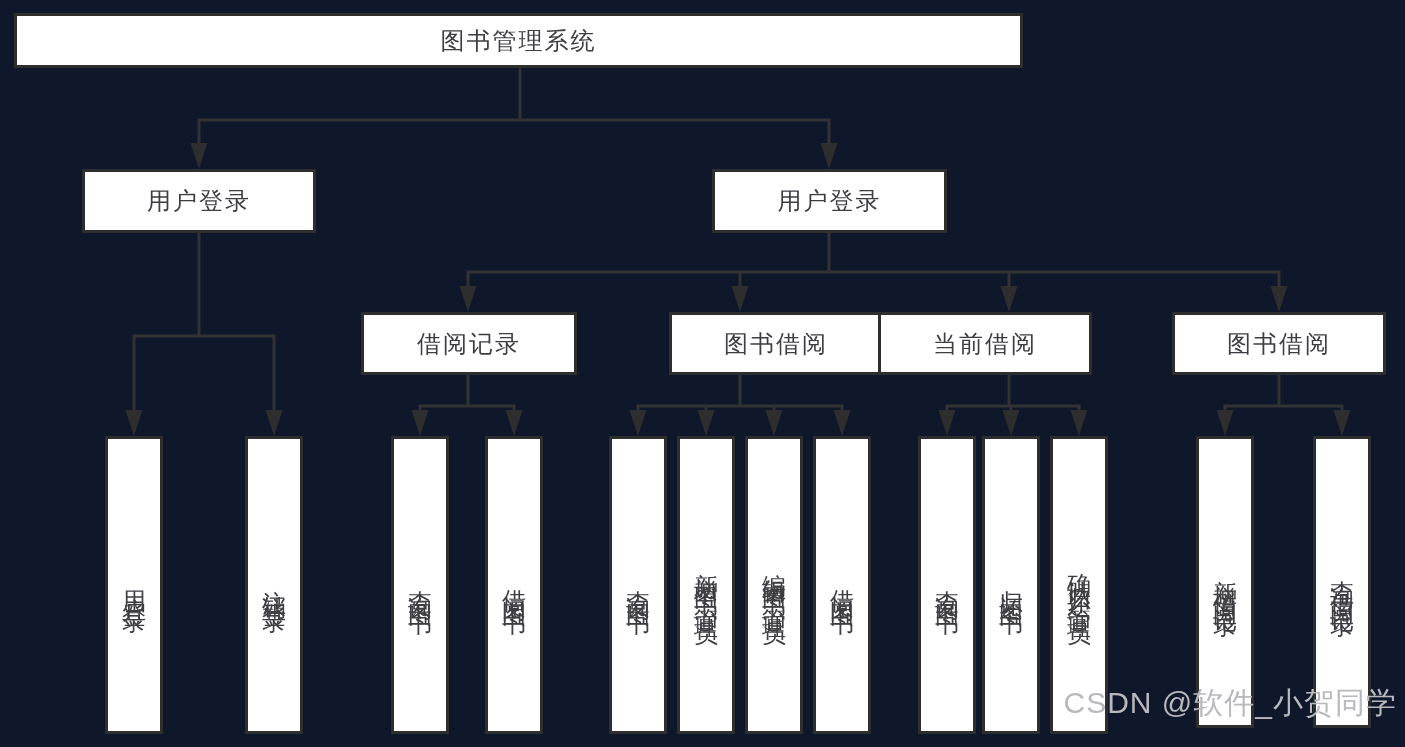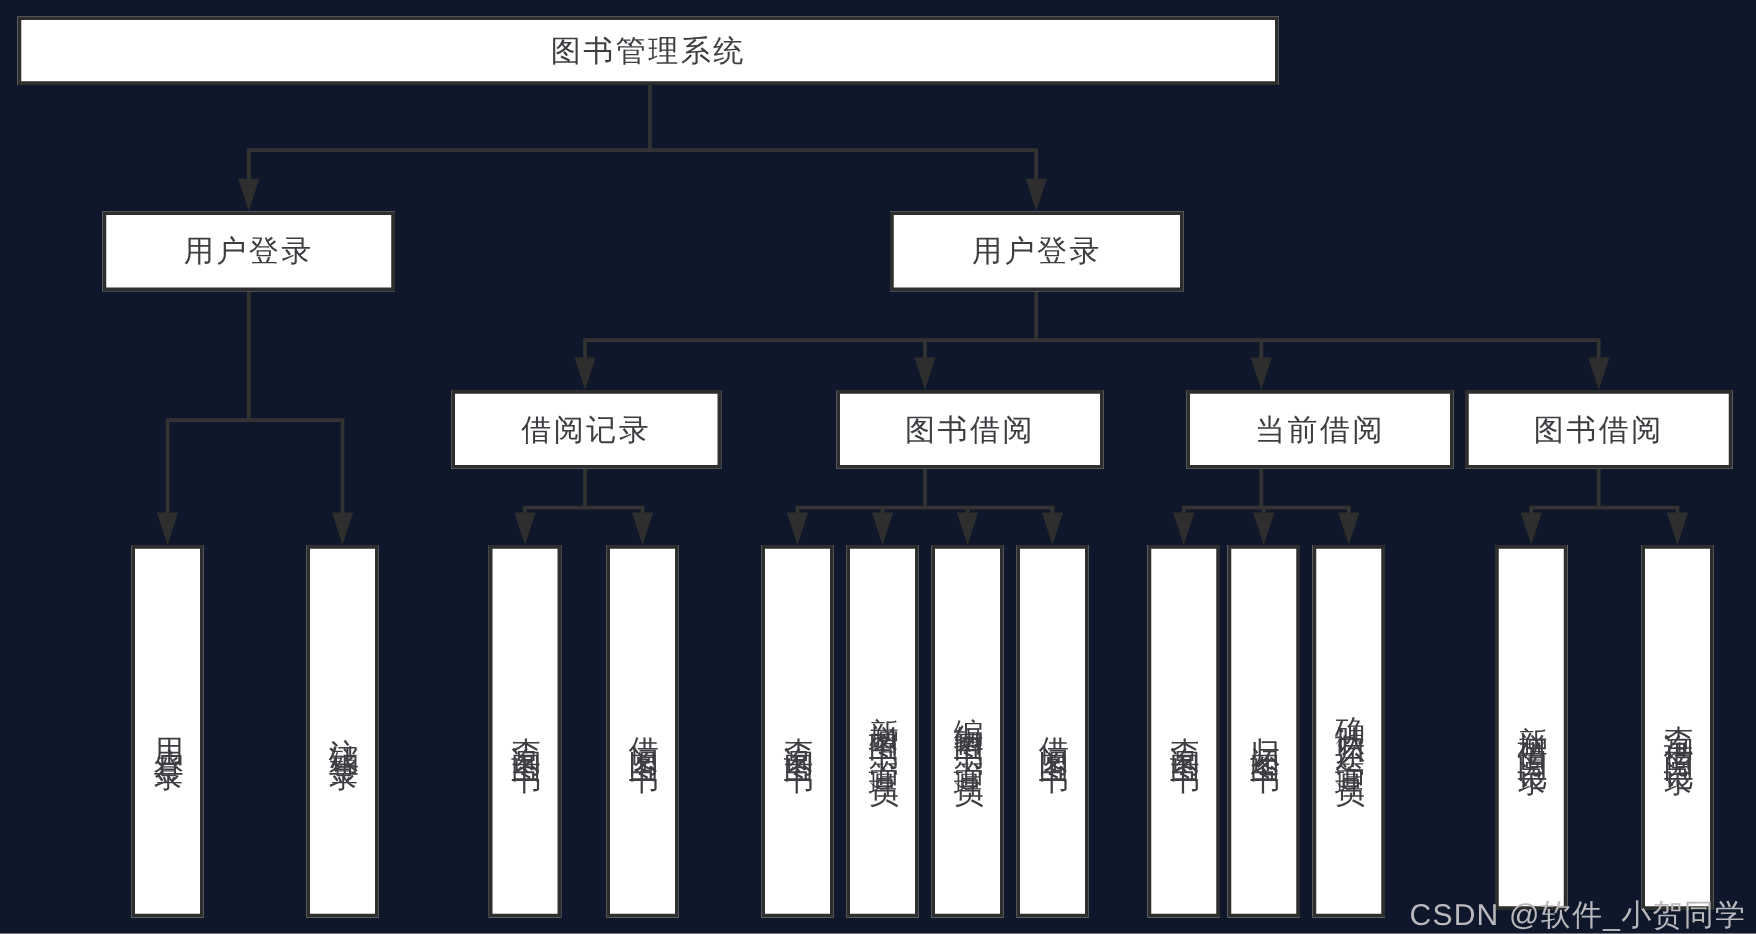--- a/index.html
+++ b/index.html
@@ -51,23 +51,23 @@
     text-orientation: mixed;
     font-size: 24px;
     letter-spacing: 7px;
     line-height: 1.25;
     color: #3d3d42;
     white-space: nowrap;
   }
 
   .watermark {
     position: absolute;
-    top: 716px;
+    top: 683px;
     right: 8px;
-    font-size: 24px;
+    font-size: 30px;
     letter-spacing: 1px;
     color: #b9b9bd;
     white-space: nowrap;
   }
 </style>
 </head>
 <body>
 
 <div class="canvas">
 
@@ -121,21 +121,21 @@
     </g>
   </svg>
 
   <div class="node" style="left:14px; top:13px; width:1009px; height:55px;">图书管理系统</div>
 
   <div class="node" style="left:82px; top:169px; width:234px; height:64px;">用户登录</div>
   <div class="node" style="left:712px; top:169px; width:235px; height:64px;">用户登录</div>
 
   <div class="node" style="left:361px; top:312px; width:216px; height:63px;">借阅记录</div>
   <div class="node" style="left:633px; top:312px; width:214px; height:63px;margin-left:36px;">图书借阅</div>
-  <div class="node" style="left:949px; top:312px; width:214px; height:63px;">当前借阅</div>
+  <div class="node" style="left:878px; top:312px; width:214px; height:63px;">当前借阅</div>
   <div class="node" style="left:1172px; top:312px; width:214px; height:63px;">图书借阅</div>
 
   <div class="leaf" style="left:105px;">
     <span class="vtext">用户登录</span>
   </div>
   <div class="leaf" style="left:245px;">
     <span class="vtext">注销登录</span>
   </div>
 
   <div class="leaf" style="left:391px;">

